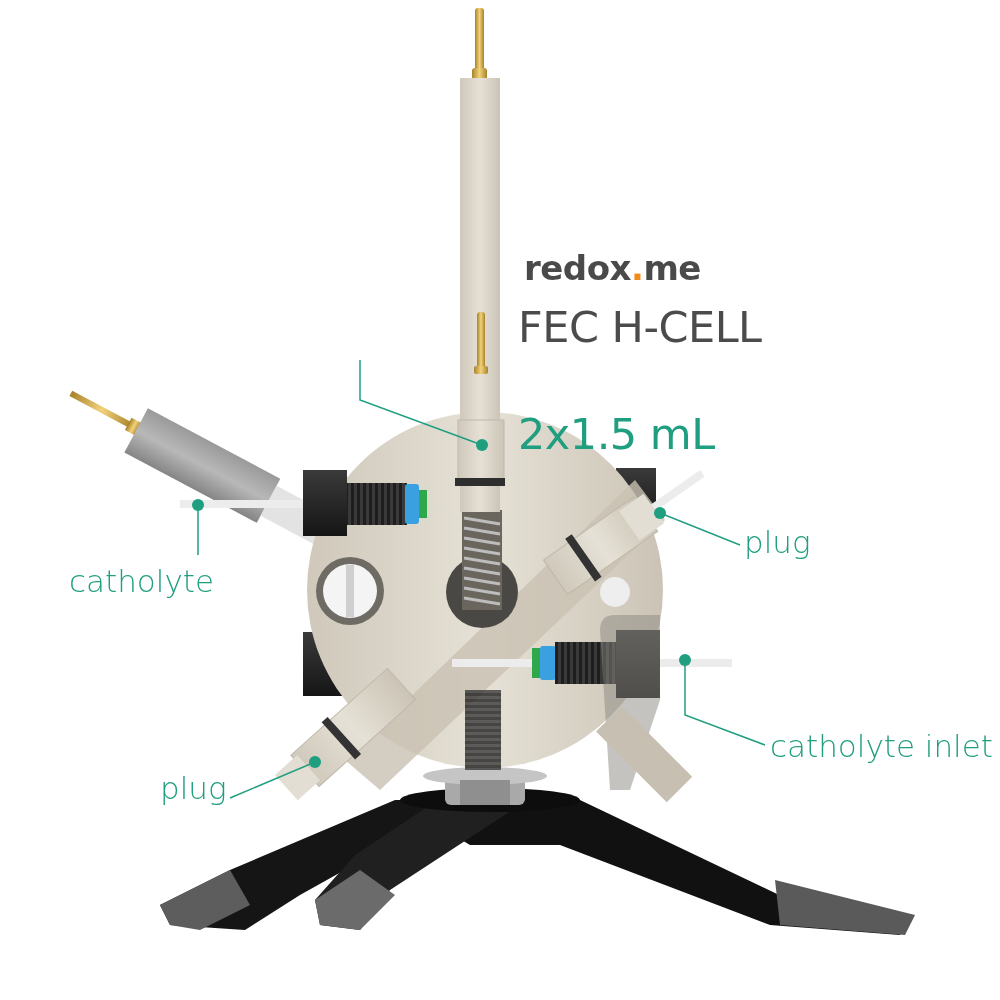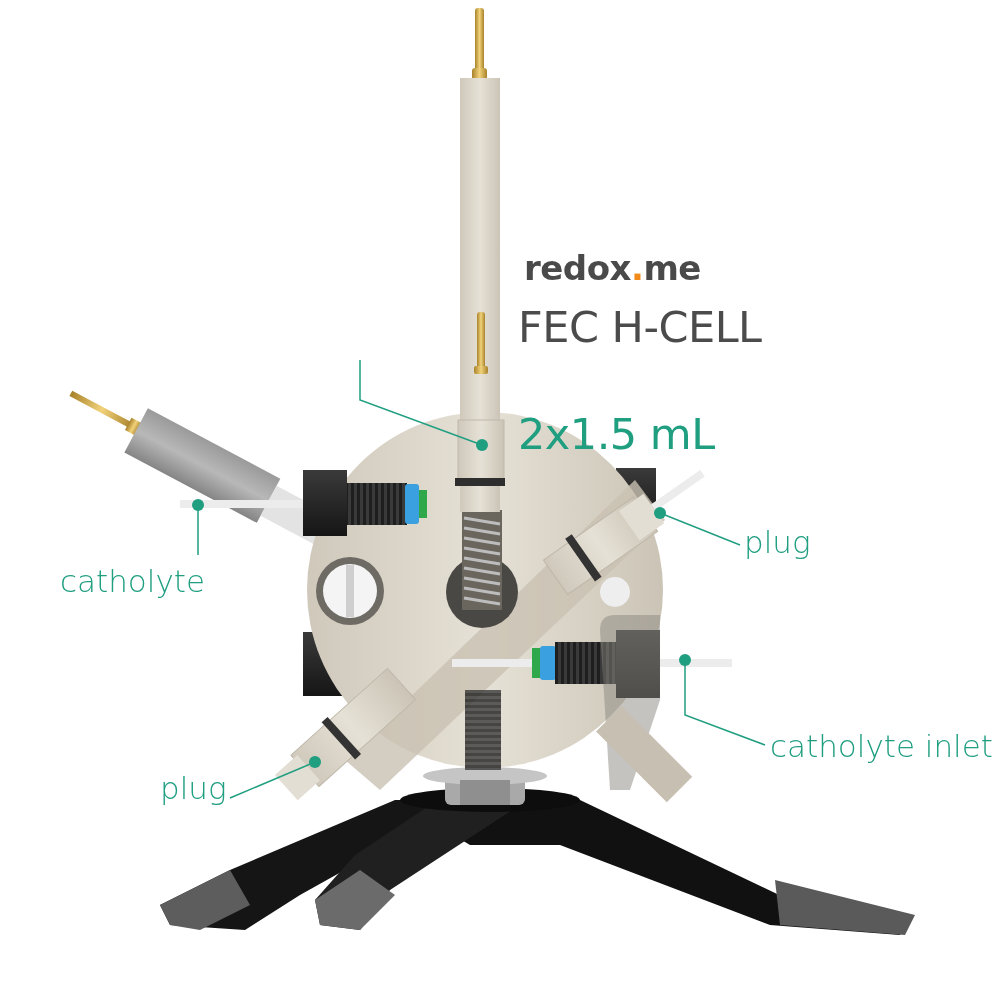--- a/index.html
+++ b/index.html
@@ -4,21 +4,21 @@
   <style>
     html, body { margin: 0; padding: 0; background: #ffffff; }
     .stage { position: relative; width: 1000px; height: 948px; overflow: hidden; background: #ffffff; font-family: "Liberation Sans", "DejaVu Sans", sans-serif; }
     svg.device { position: absolute; left: 0; top: 0; width: 1000px; height: 1000px; }
     .label { position: absolute; color: #1f9e80; font-family: "DejaVu Sans", "Liberation Sans", sans-serif; font-weight: 300; line-height: 1.05; white-space: nowrap; }
     .brand { position: absolute; left: 524px; top: 248px; font-family: "DejaVu Sans", sans-serif; font-weight: 700; font-size: 34px; color: #4a4a4a; letter-spacing: -0.5px; }
     .brand .dot { color: #f28a1a; }
     .product { position: absolute; left: 518px; top: 302px; font-family: "DejaVu Sans", sans-serif; font-size: 43px; color: #4b4b4b; letter-spacing: -0.5px; }
     .volume { position: absolute; left: 518px; top: 364px; font-family: "DejaVu Sans", sans-serif; font-size: 43px; color: #1f9e80; letter-spacing: -0.5px; margin-top: 45px; }
     .lbl-counter { left: 260px; top: 290px; font-size: 31px; text-align: right; width: 130px; }
-    .lbl-outlet { left: 60px; top: 565px; font-size: 31px; text-align: left; width: 163px; }
+    .lbl-outlet { left: 60px; top: 565px; font-size: 31px; text-align: center; width: 163px; }
     .lbl-plug-r { left: 744px; top: 526px; font-size: 31px; }
     .lbl-inlet { left: 770px; top: 730px; font-size: 31px; }
     .lbl-plug-l { left: 160px; top: 772px; font-size: 31px; }
   </style>
 </head>
 <body>
 
 <div class="stage">
 
   <svg class="device" viewBox="0 0 1000 1000">

